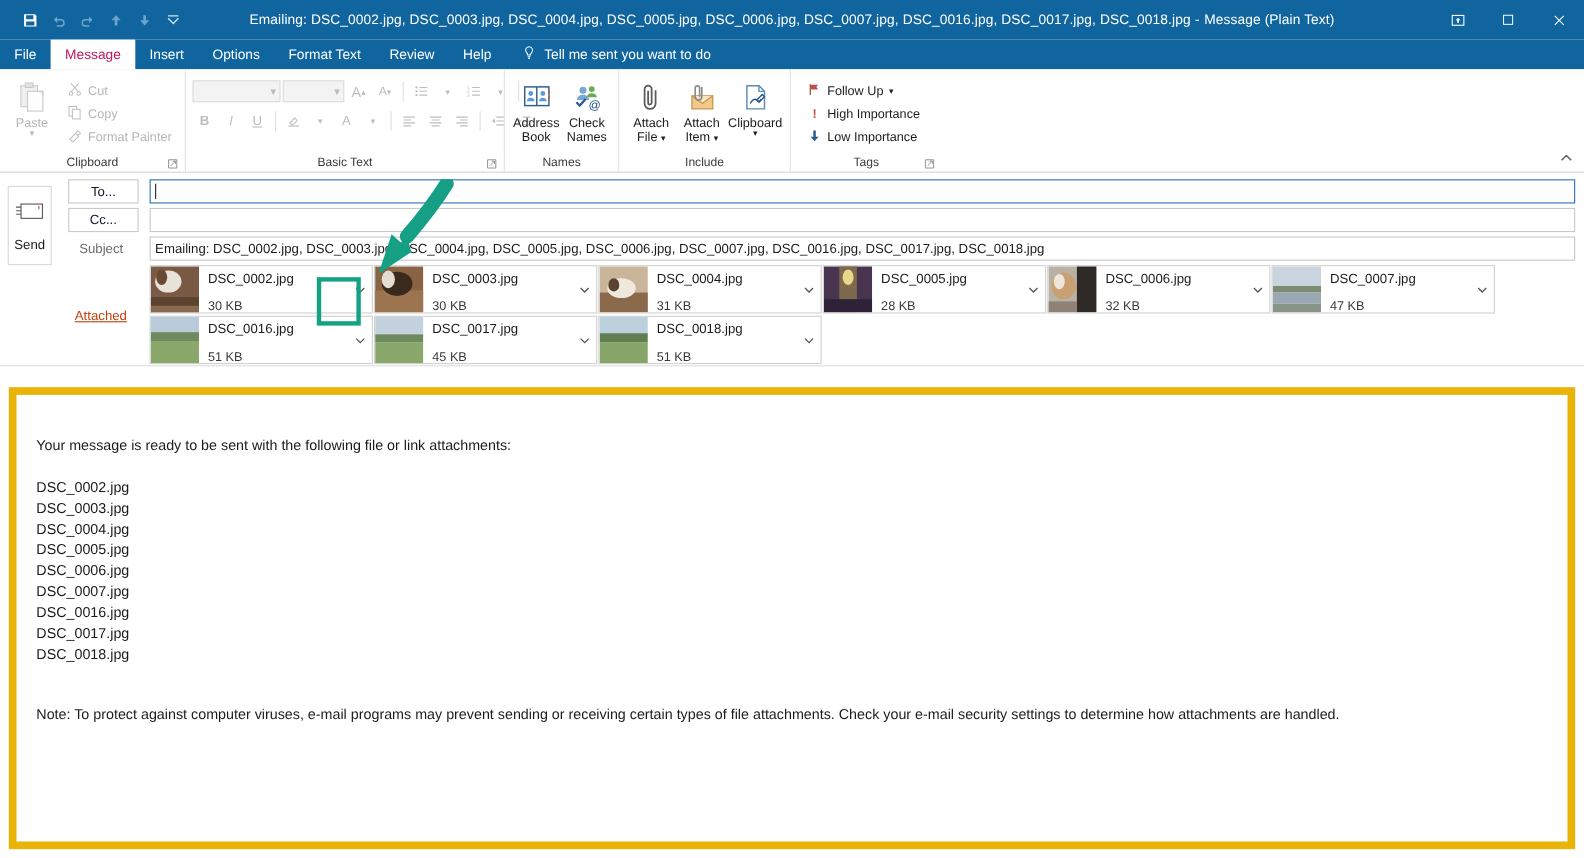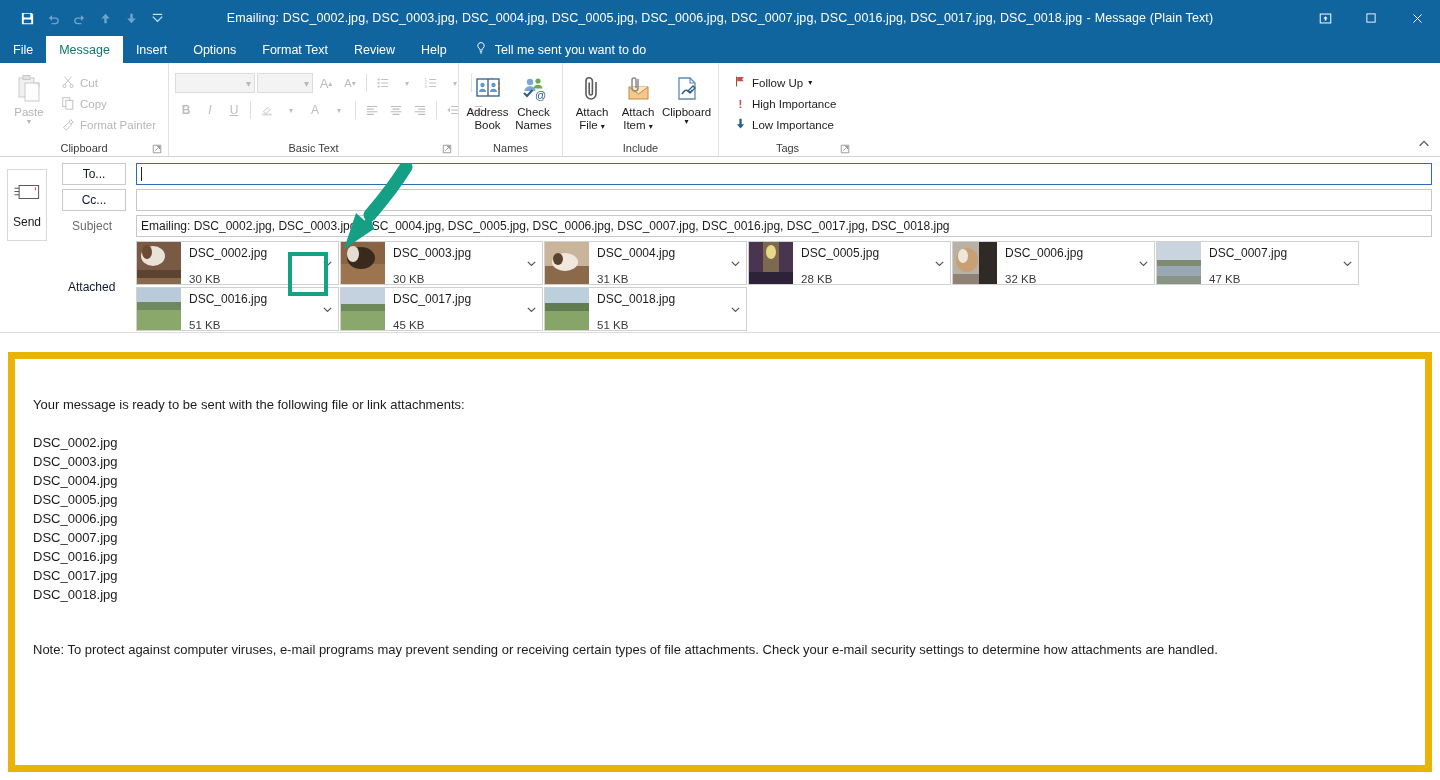--- a/index.html
+++ b/index.html
@@ -47,21 +47,21 @@
   
   .tabbar {
     height: 27px; background:#10659f;
     display:flex; align-items:flex-end; position:relative;
   }
   .tab {
     height:27px; padding: 0 13px;
     display:flex; align-items:center;
     font-size:12.5px; color:#fff; white-space:nowrap;
   }
-  .tab.active { background:#ffffff; color:#0f766e; }
+  .tab.active { background:#ffffff; color:#be185d; }
   .tellme {
     display:flex; align-items:center; gap:7px;
     height:27px; padding: 0 12px 0 14px; color:#fff; font-size:12.5px;
     font-style: italic;
   }
   .tellme .lbl { font-style: normal; }
 
   
   .ribbon {
     position:relative;
@@ -149,22 +149,22 @@
     display:flex; align-items:center; padding: 0 4px;
   }
   .finput.focused { border:1px solid #2a6fb5; }
   .finput.plain { border:1px solid #c8c8c8; }
   .caret-bar {
     width:1px; height:14px; background:#222; display:inline-block;
   }
 
   .attachrow { display:flex; align-items:flex-start; }
   .attach-label {
-    width: 64px; font-size:12px; color:#0f172a; margin-left:8px; padding-left:6px;
-    display:flex; align-items:center; height: 92px;
+    width: 64px; font-size:12px; color:#c2410c; margin-left:8px; padding-left:6px;
+    display:flex; align-items:center; height: 92px; text-decoration: underline;
   }
   .attach-wrap { flex:1; margin-left:10px; }
   .attach-line { display:flex; gap:1px; margin-bottom: 2px; }
   .att {
     width: 203px; height: 44px; border:1px solid #d0d0d0; background:#fff;
     display:flex; align-items:stretch;
   }
   .att-thumb { width:44px; height:42px; overflow:hidden; flex:none; }
   .att-thumb svg { display:block; }
   .att-meta { flex:1; padding: 4px 0 0 8px; overflow:hidden; }

